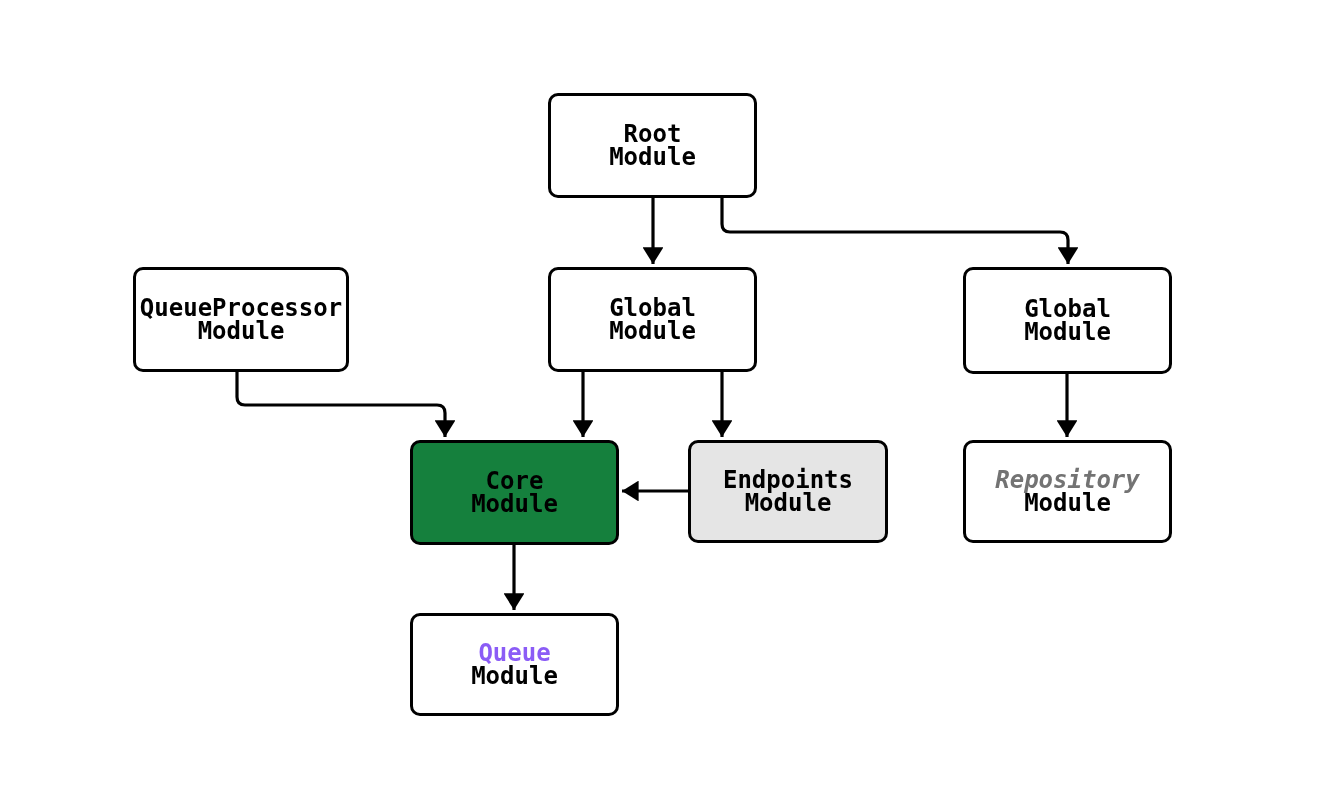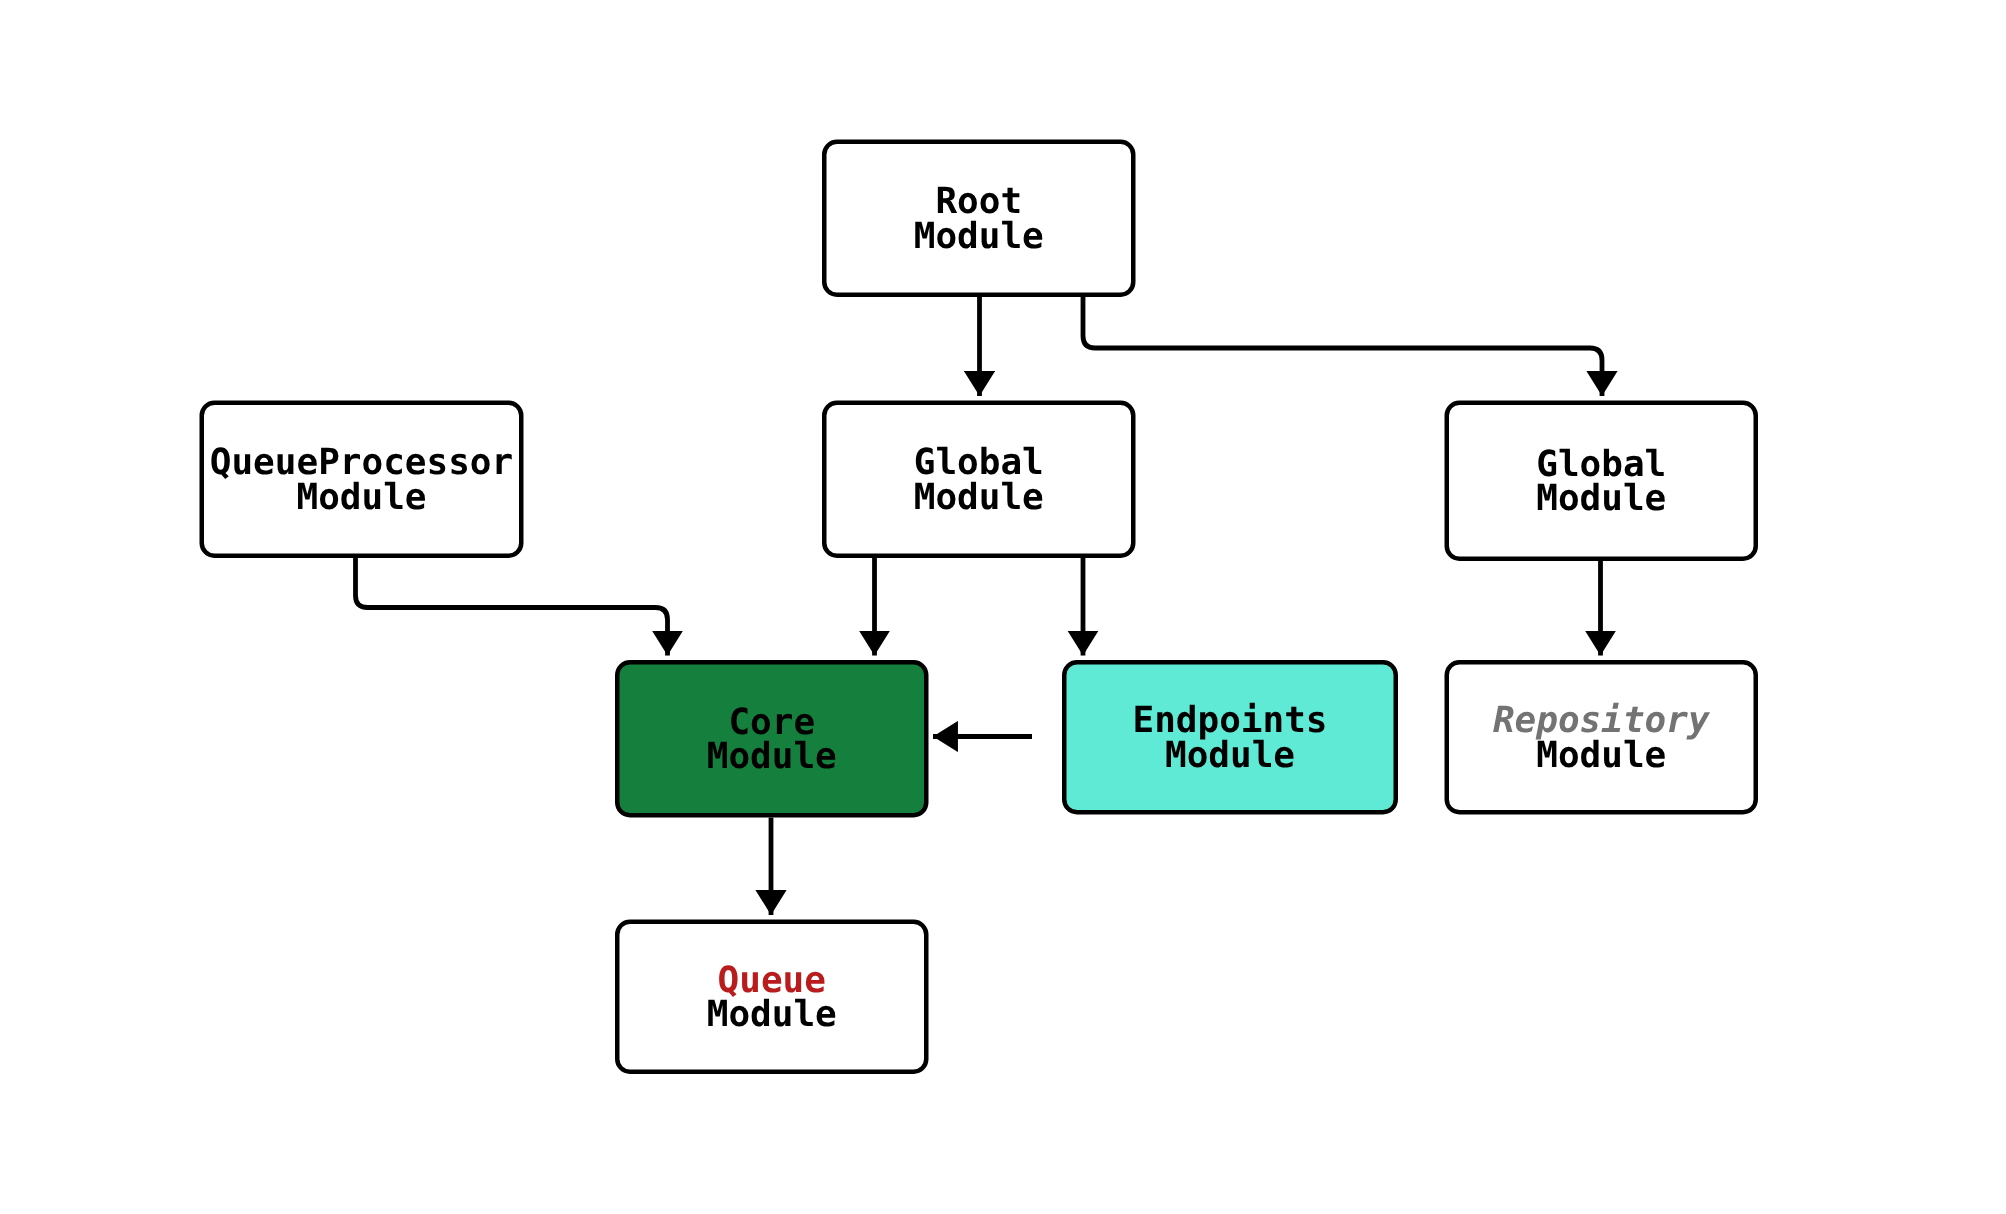--- a/index.html
+++ b/index.html
@@ -85,26 +85,26 @@
         <div class="node-line" style="color: rgb(0, 0, 0);">Module</div>
       </div>
       <div class="node" style="left: 963px; top: 267px; width: 209px; height: 107px; background: rgb(255, 255, 255); border-color: rgb(0, 0, 0);">
         <div class="node-line" style="color: rgb(0, 0, 0);">Global</div>
         <div class="node-line" style="color: rgb(0, 0, 0);">Module</div>
       </div>
       <div class="node" style="left: 410px; top: 440px; width: 209px; height: 105px; background: #15803d; border-color: rgb(0, 0, 0);">
         <div class="node-line" style="color: rgb(0, 0, 0);">Core</div>
         <div class="node-line" style="color: rgb(0, 0, 0);">Module</div>
       </div>
-      <div class="node" style="left: 688px; top: 440px; width: 224px; height: 103px; background: #5eead4; border-color: rgb(0, 0, 0); margin-left: 20px;">
+      <div class="node" style="left: 688px; top: 440px; width: 200px; height: 103px; background: #e5e5e5; border-color: rgb(0, 0, 0);">
         <div class="node-line" style="color: rgb(0, 0, 0);">Endpoints</div>
         <div class="node-line" style="color: rgb(0, 0, 0);">Module</div>
       </div>
       <div class="node" style="left: 963px; top: 440px; width: 209px; height: 103px; background: rgb(255, 255, 255); border-color: rgb(0, 0, 0);">
         <div class="node-line" style="color: #737373; font-style: italic;">Repository</div>
         <div class="node-line" style="color: rgb(0, 0, 0);">Module</div>
       </div>
       <div class="node" style="left: 410px; top: 613px; width: 209px; height: 103px; background: rgb(255, 255, 255); border-color: rgb(0, 0, 0);">
-        <div class="node-line" style="color: #b91c1c;">Queue</div>
+        <div class="node-line" style="color: #8b5cf6;">Queue</div>
         <div class="node-line" style="color: rgb(0, 0, 0);">Module</div>
       </div>
     </div>
 </div>
 
 </body></html>

